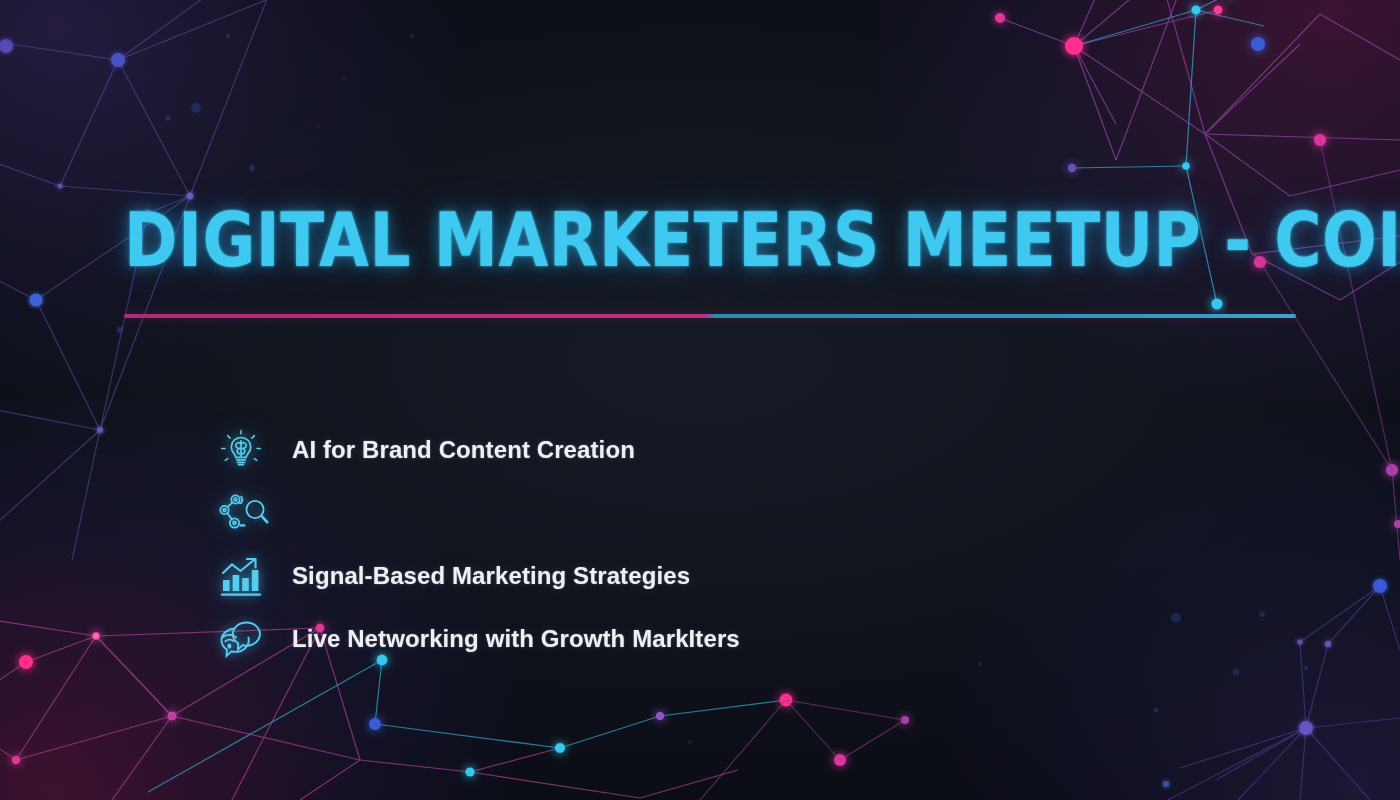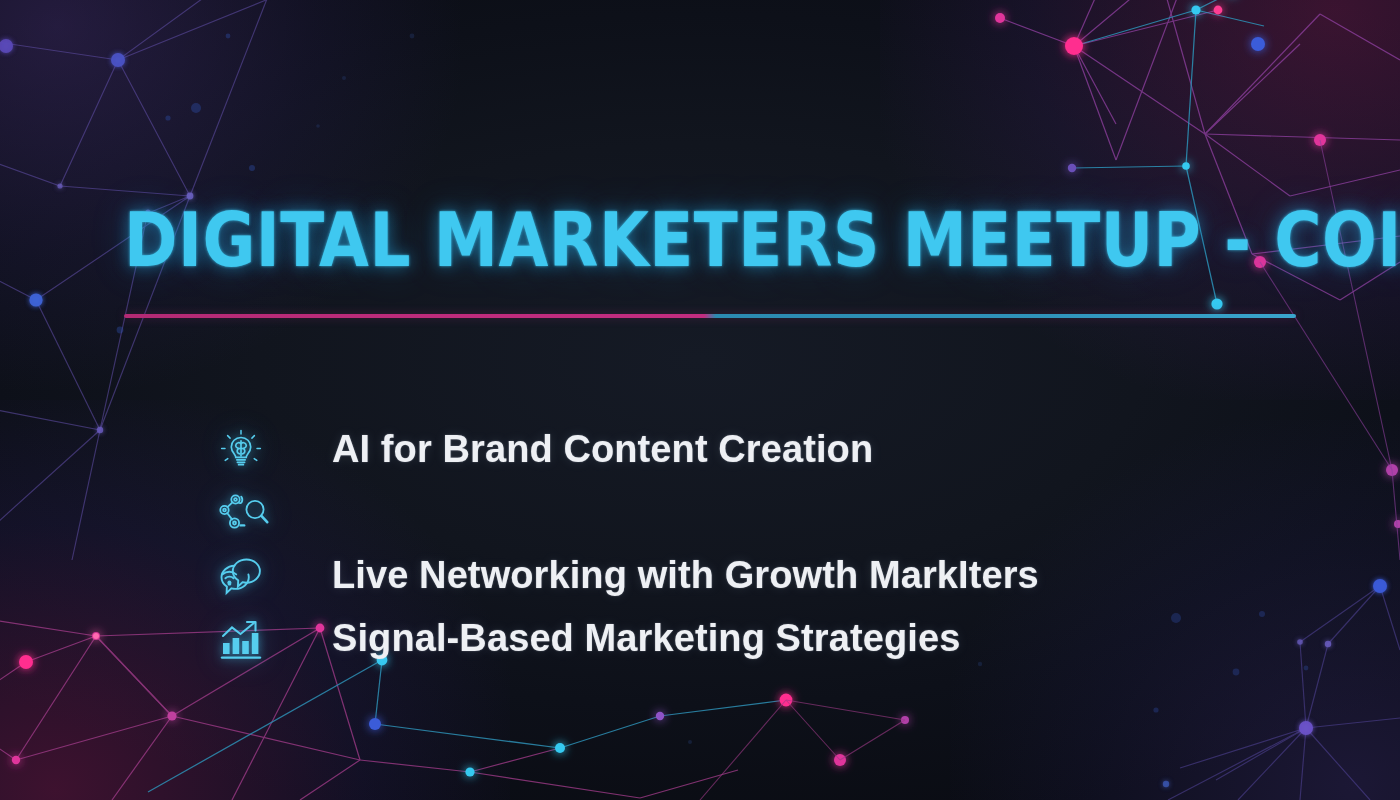--- a/index.html
+++ b/index.html
@@ -100,27 +100,26 @@
     width: 74px;
     flex: 0 0 74px;
     display: flex;
     align-items: center;
     justify-content: flex-start;
     color: #56cdee;
     filter: drop-shadow(0 0 5px rgba(70,200,240,0.55)) drop-shadow(0 0 13px rgba(50,170,220,0.3));
   }
   .bullet-icon svg { display: block; }
   .bullet-text {
-    font-size: 38px;
+    font-size: 24px;
     font-weight: bold;
     color: #eef0f4;
     letter-spacing: 0.1px;
     white-space: nowrap;
     text-shadow: 0 0 2px rgba(220,230,245,0.35), 0 0 12px rgba(170,195,225,0.14);
-    margin-left: 40px;
   }
 </style>
 </head>
 <body>
 
 <div id="slide">
 
   <div class="wash wash-tl"></div>
   <div class="wash wash-tr"></div>
   <div class="wash wash-bl"></div>
@@ -353,42 +352,42 @@
             <path d="M20.3 12.4 C24 15.4 25.4 9.2 23.2 6.6"></path>
             <path d="M22.6 35.4h3.6" stroke-width="2.4"></path>
             <circle cx="37" cy="19.5" r="8.6"></circle>
             <path d="M43.4 25.8 L49.2 32.2" stroke-width="2.6"></path>
           </svg>
         </span>
       </div>
 
       <div class="bullet">
         <span class="bullet-icon">
-          <svg width="50" height="46" viewBox="0 0 50 46" fill="none" stroke="currentColor" stroke-width="1.9" stroke-linecap="round">
-            <path d="M28.5 6.5c7.4 0 13.4 5.2 13.4 11.6 0 6.4-6 11.6-13.4 11.6-1.4 0-2.8-.2-4-.5l-4.6 4.3.3-6.1c-3.3-2.1-5.4-5.5-5.4-9.3 0-6.4 6-11.6 13.7-11.6z"></path>
-            <path d="M16.6 12.6C9.3 12.9 3.5 18 3.5 24.3c0 3.8 2.1 7.2 5.4 9.3l-.3 6.3 4.8-4.5c1.3.3 2.6.5 4 .5 7.4 0 13.4-5.2 13.4-11.6 0-1-.1-1.9-.4-2.8"></path>
-            <path d="M11.4 28.8a1.9 1.9 0 1 0 .1 0z" fill="currentColor" stroke="none"></path>
-            <circle cx="11.4" cy="29.3" r="1.9" fill="currentColor" stroke="none"></circle>
-            <path d="M7.4 25.3c2.3-2.2 5.9-2.2 8.2 0" stroke-width="1.9"></path>
-            <path d="M4.6 21.4c3.8-3.6 9.8-3.6 13.6 0" stroke-width="1.9"></path>
-          </svg>
-        </span>
-        <span class="bullet-text">Live Networking with Growth MarkIters</span>
-      </div>
-
-      <div class="bullet">
-        <span class="bullet-icon">
           <svg width="46" height="44" viewBox="0 0 46 44" fill="none" stroke="currentColor" stroke-width="2.1" stroke-linecap="round">
             <rect x="5" y="26" width="6.6" height="11" fill="currentColor" stroke="none"></rect>
             <rect x="14.6" y="21" width="6.6" height="16" fill="currentColor" stroke="none"></rect>
             <rect x="24.2" y="24" width="6.6" height="13" fill="currentColor" stroke="none"></rect>
             <rect x="33.8" y="16" width="6.6" height="21" fill="currentColor" stroke="none"></rect>
             <path d="M4 40.6h38" stroke-width="2.4"></path>
             <path d="M5 19 L14 10.5 L22.5 17 L36.5 5.5"></path>
             <path d="M29 5h8.5v8.5" stroke-linejoin="round"></path>
           </svg>
         </span>
         <span class="bullet-text">Signal-Based Marketing Strategies</span>
       </div>
 
+      <div class="bullet">
+        <span class="bullet-icon">
+          <svg width="50" height="46" viewBox="0 0 50 46" fill="none" stroke="currentColor" stroke-width="1.9" stroke-linecap="round">
+            <path d="M28.5 6.5c7.4 0 13.4 5.2 13.4 11.6 0 6.4-6 11.6-13.4 11.6-1.4 0-2.8-.2-4-.5l-4.6 4.3.3-6.1c-3.3-2.1-5.4-5.5-5.4-9.3 0-6.4 6-11.6 13.7-11.6z"></path>
+            <path d="M16.6 12.6C9.3 12.9 3.5 18 3.5 24.3c0 3.8 2.1 7.2 5.4 9.3l-.3 6.3 4.8-4.5c1.3.3 2.6.5 4 .5 7.4 0 13.4-5.2 13.4-11.6 0-1-.1-1.9-.4-2.8"></path>
+            <path d="M11.4 28.8a1.9 1.9 0 1 0 .1 0z" fill="currentColor" stroke="none"></path>
+            <circle cx="11.4" cy="29.3" r="1.9" fill="currentColor" stroke="none"></circle>
+            <path d="M7.4 25.3c2.3-2.2 5.9-2.2 8.2 0" stroke-width="1.9"></path>
+            <path d="M4.6 21.4c3.8-3.6 9.8-3.6 13.6 0" stroke-width="1.9"></path>
+          </svg>
+        </span>
+        <span class="bullet-text">Live Networking with Growth MarkIters</span>
+      </div>
+
     </div>
   </div>
 </div>
 
 </body></html>

